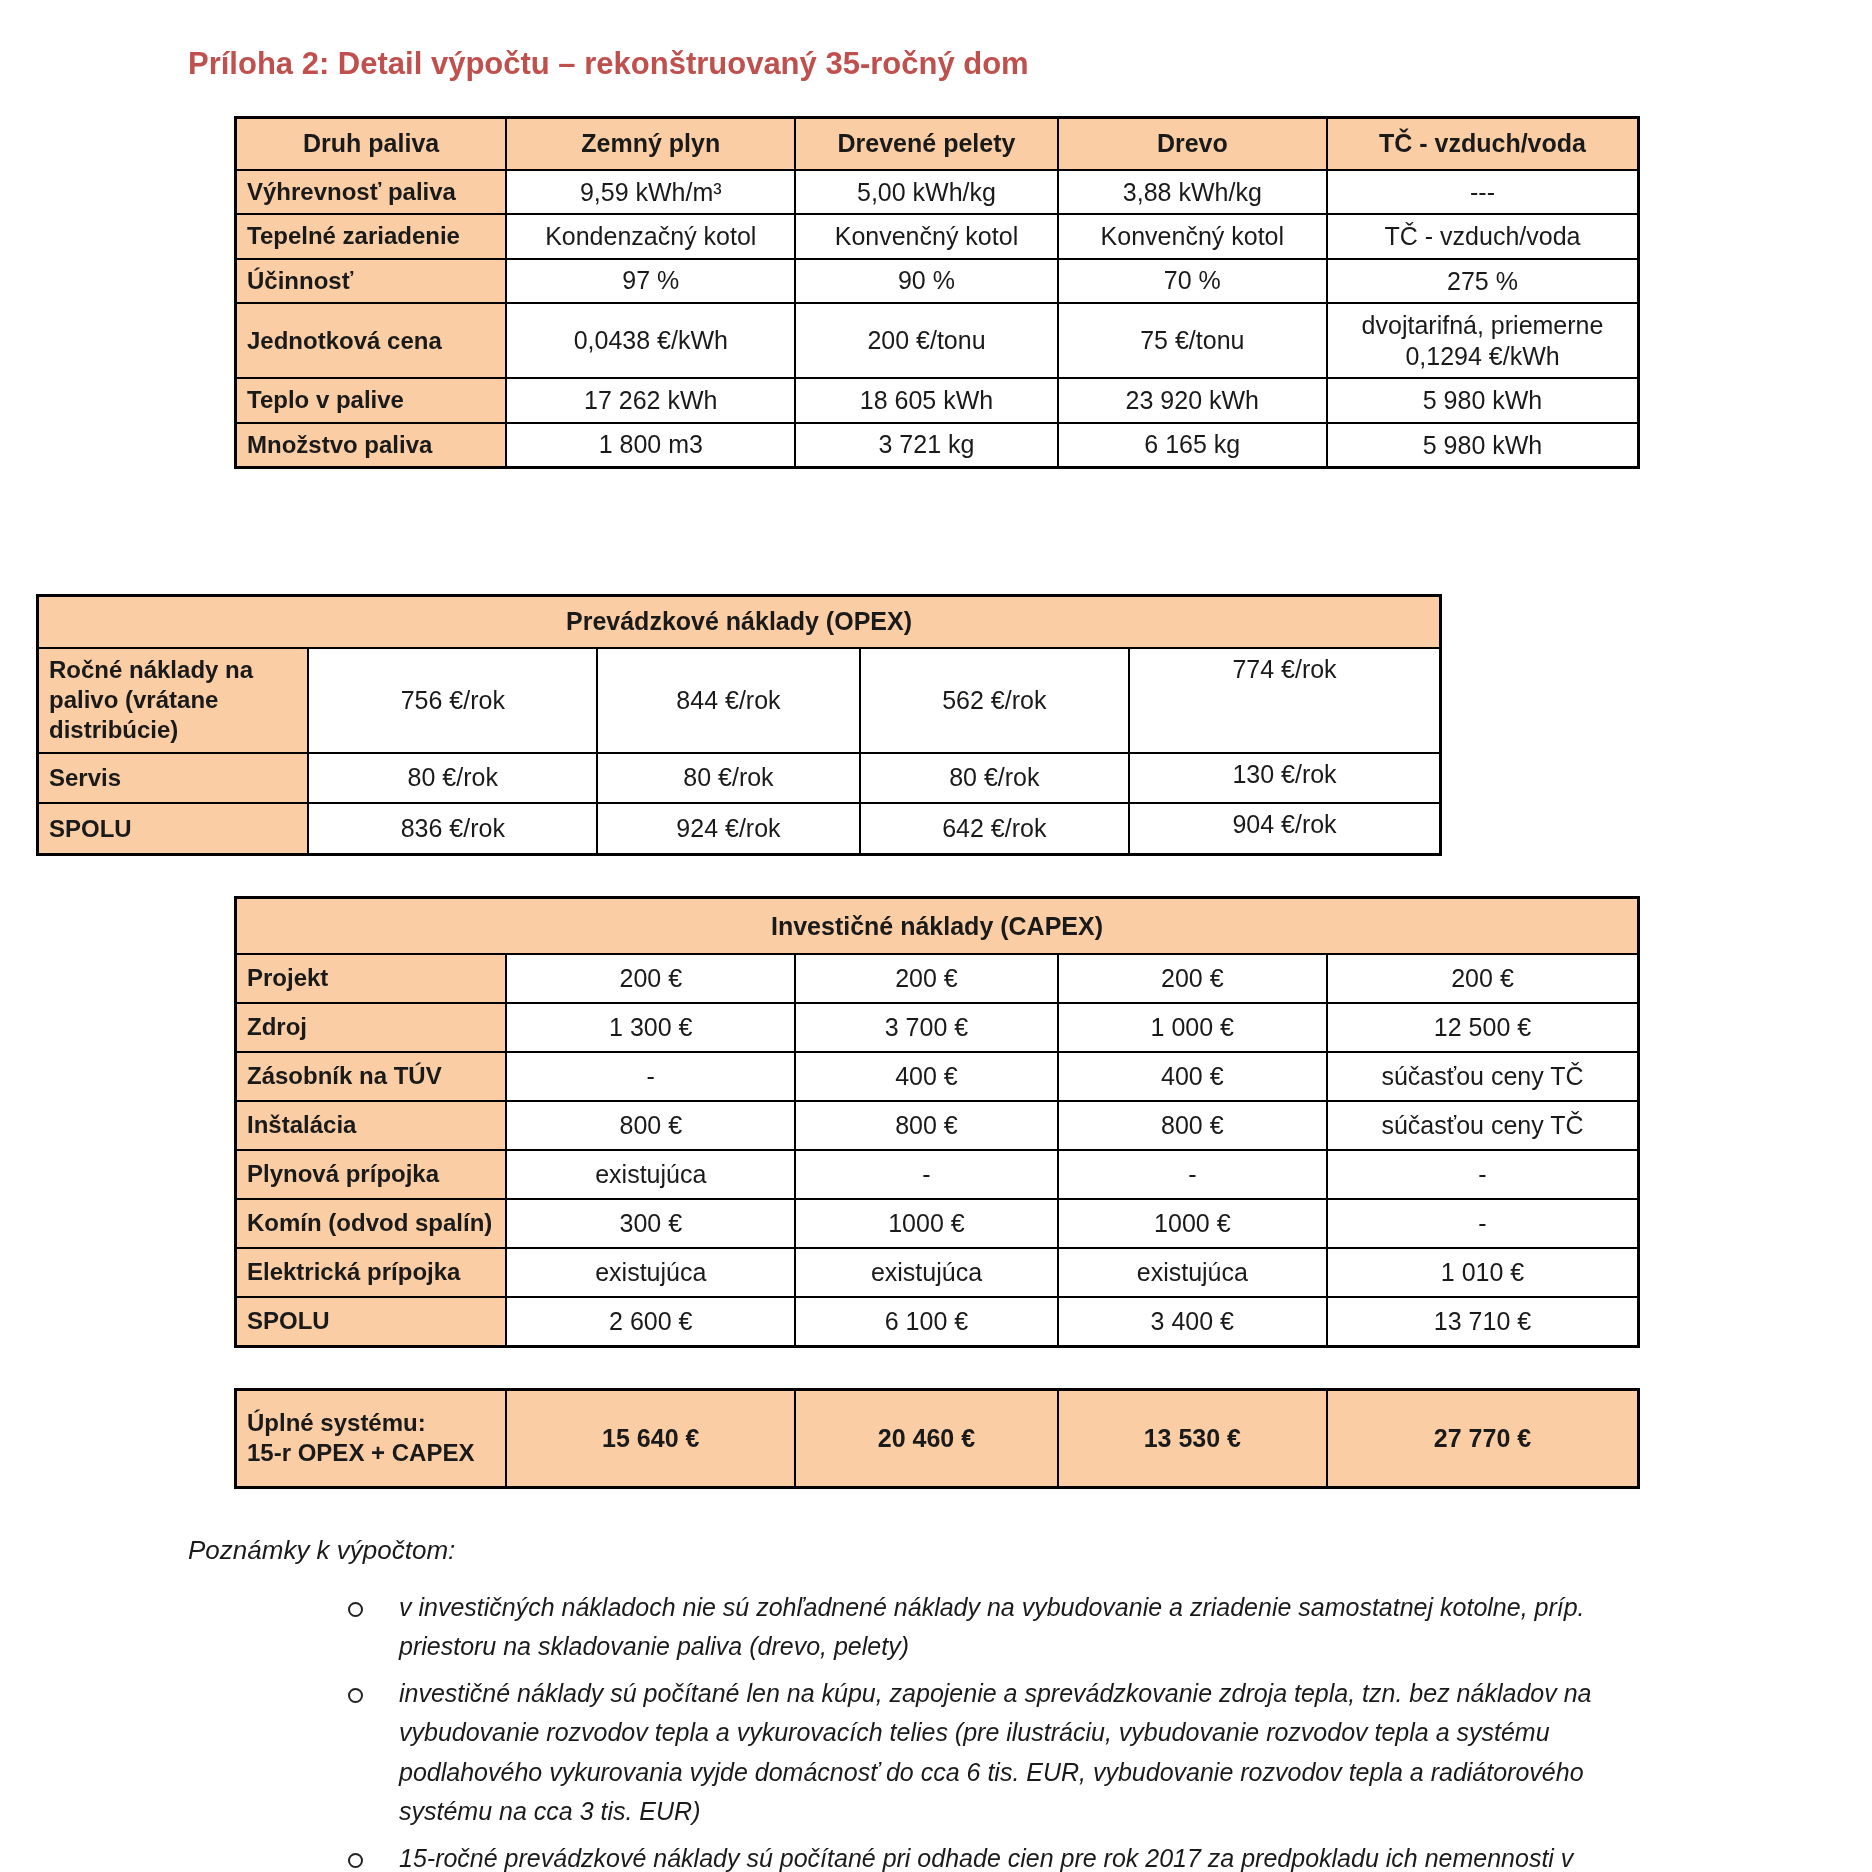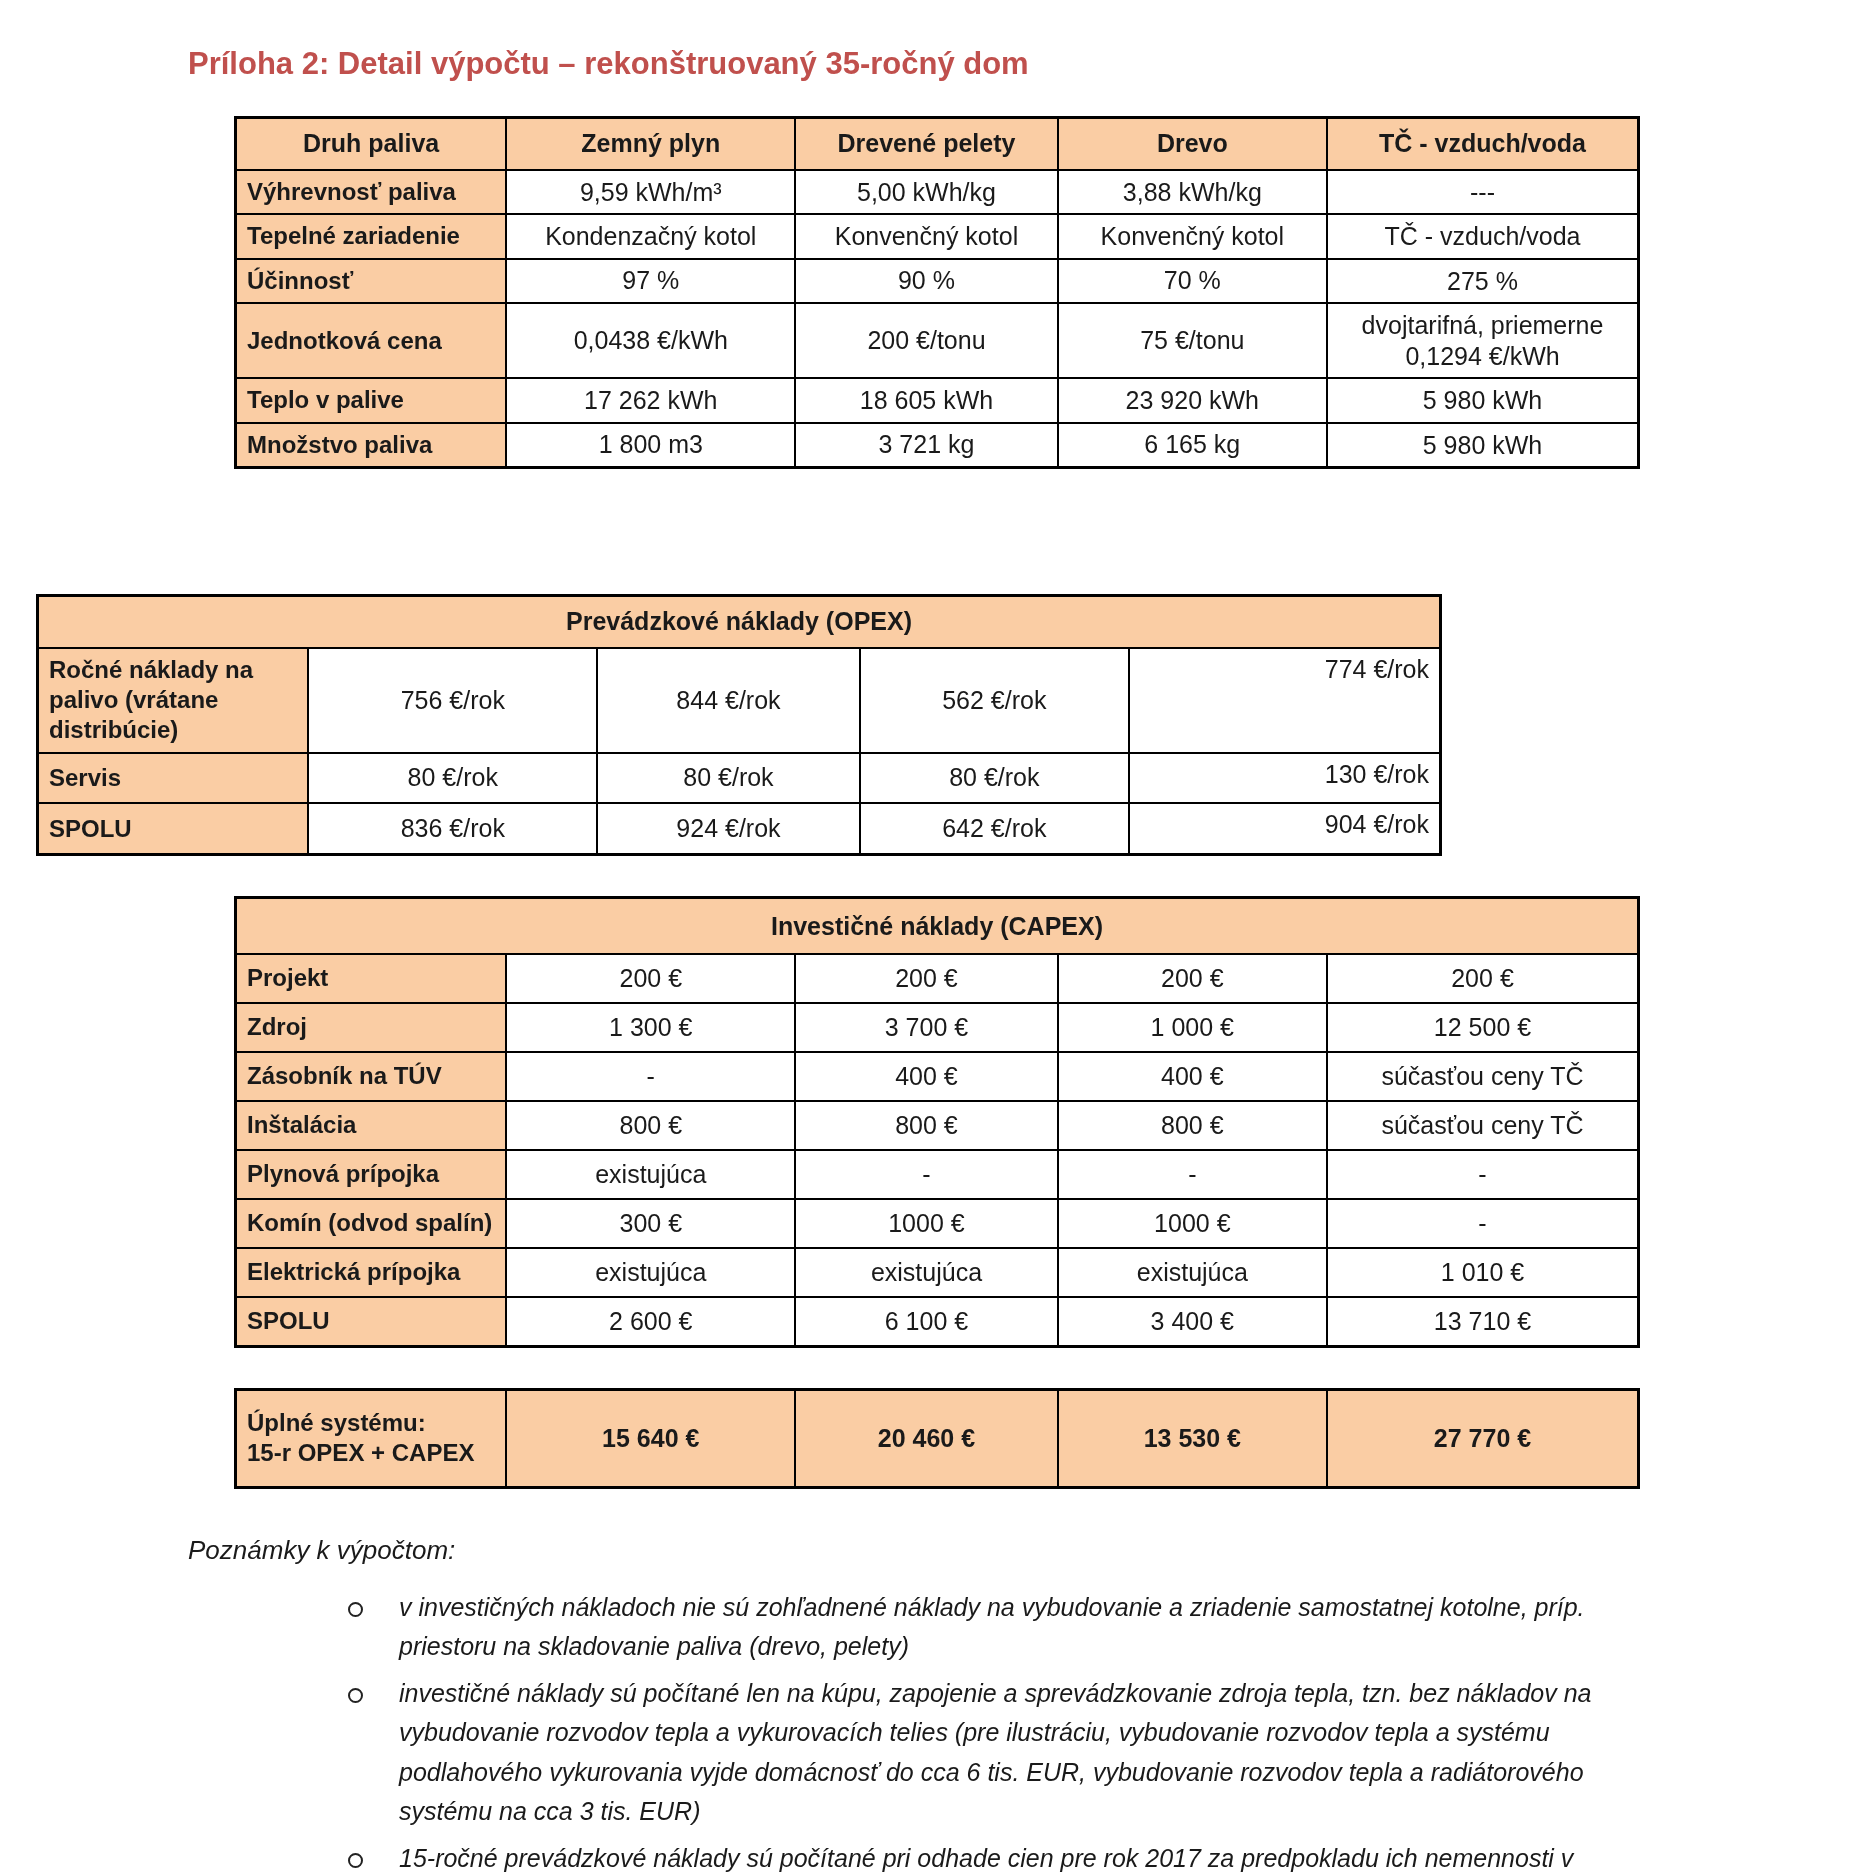--- a/index.html
+++ b/index.html
@@ -44,21 +44,21 @@
   
   .tbl-fuel{margin-top:34px;}
   .tbl-fuel tbody tr{height:43px;}
   .tbl-fuel tr:nth-child(5){height:64px;}
   .tbl-fuel td.val:last-child{vertical-align:top;padding-top:6px;}
   
   .tbl-opex{margin-top:125px;margin-left:36px;}
   .tbl-opex tr:nth-child(2){height:105px;}
   .tbl-opex tr:nth-child(3){height:50px;}
   .tbl-opex tr:nth-child(4){height:52px;}
-  .tbl-opex td.val:last-child{vertical-align:top;text-align:right;}
+  .tbl-opex td.val:last-child{vertical-align:top;}
   
   .tbl-capex{margin-top:40px;}
   .tbl-capex tbody tr{height:49px;}
   .tbl-capex tr.title-row td{height:44px;}
   .tbl-capex td.val{vertical-align:top;padding-top:8px;}
   .tbl-capex th.lbl{vertical-align:bottom;padding-bottom:9px;}
   
   .tbl-total{margin-top:40px;}
   .tbl-total tr{height:98px;}
   .tbl-total th.lbl{background:#FACDA4;vertical-align:middle;}

